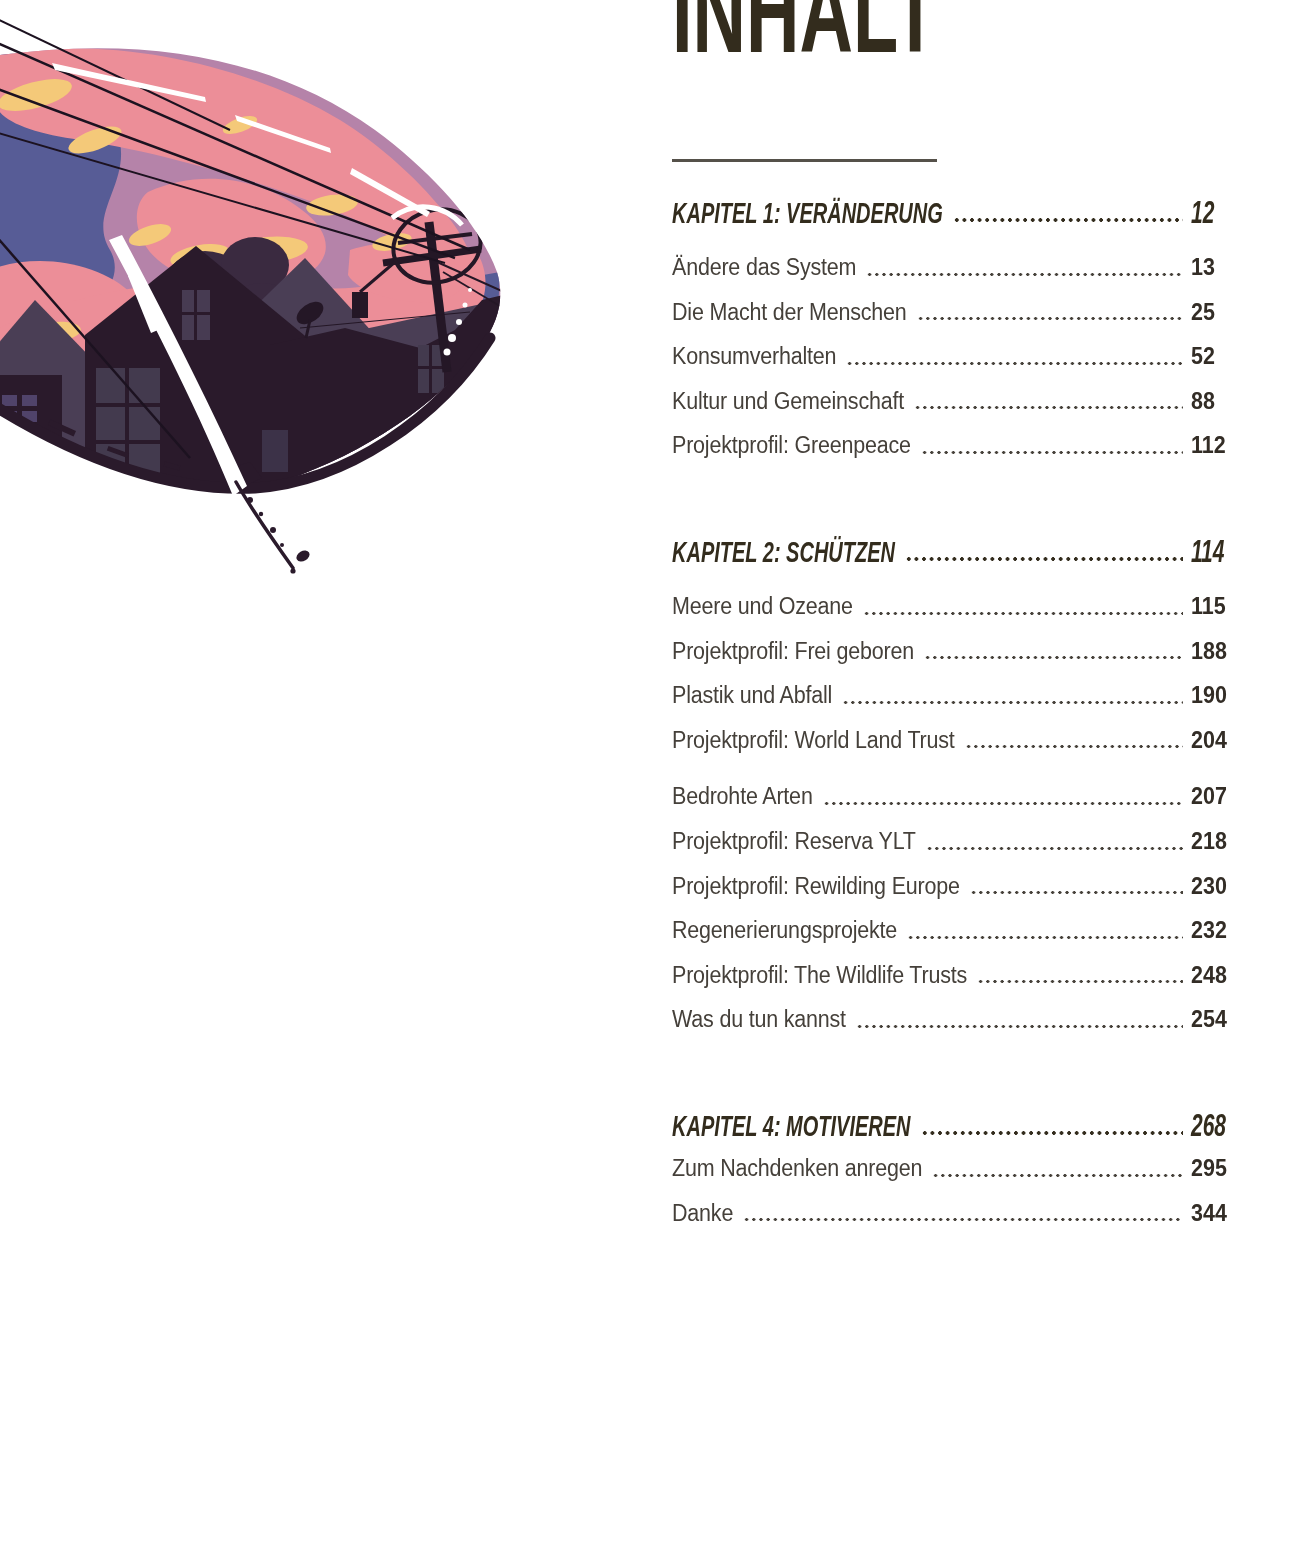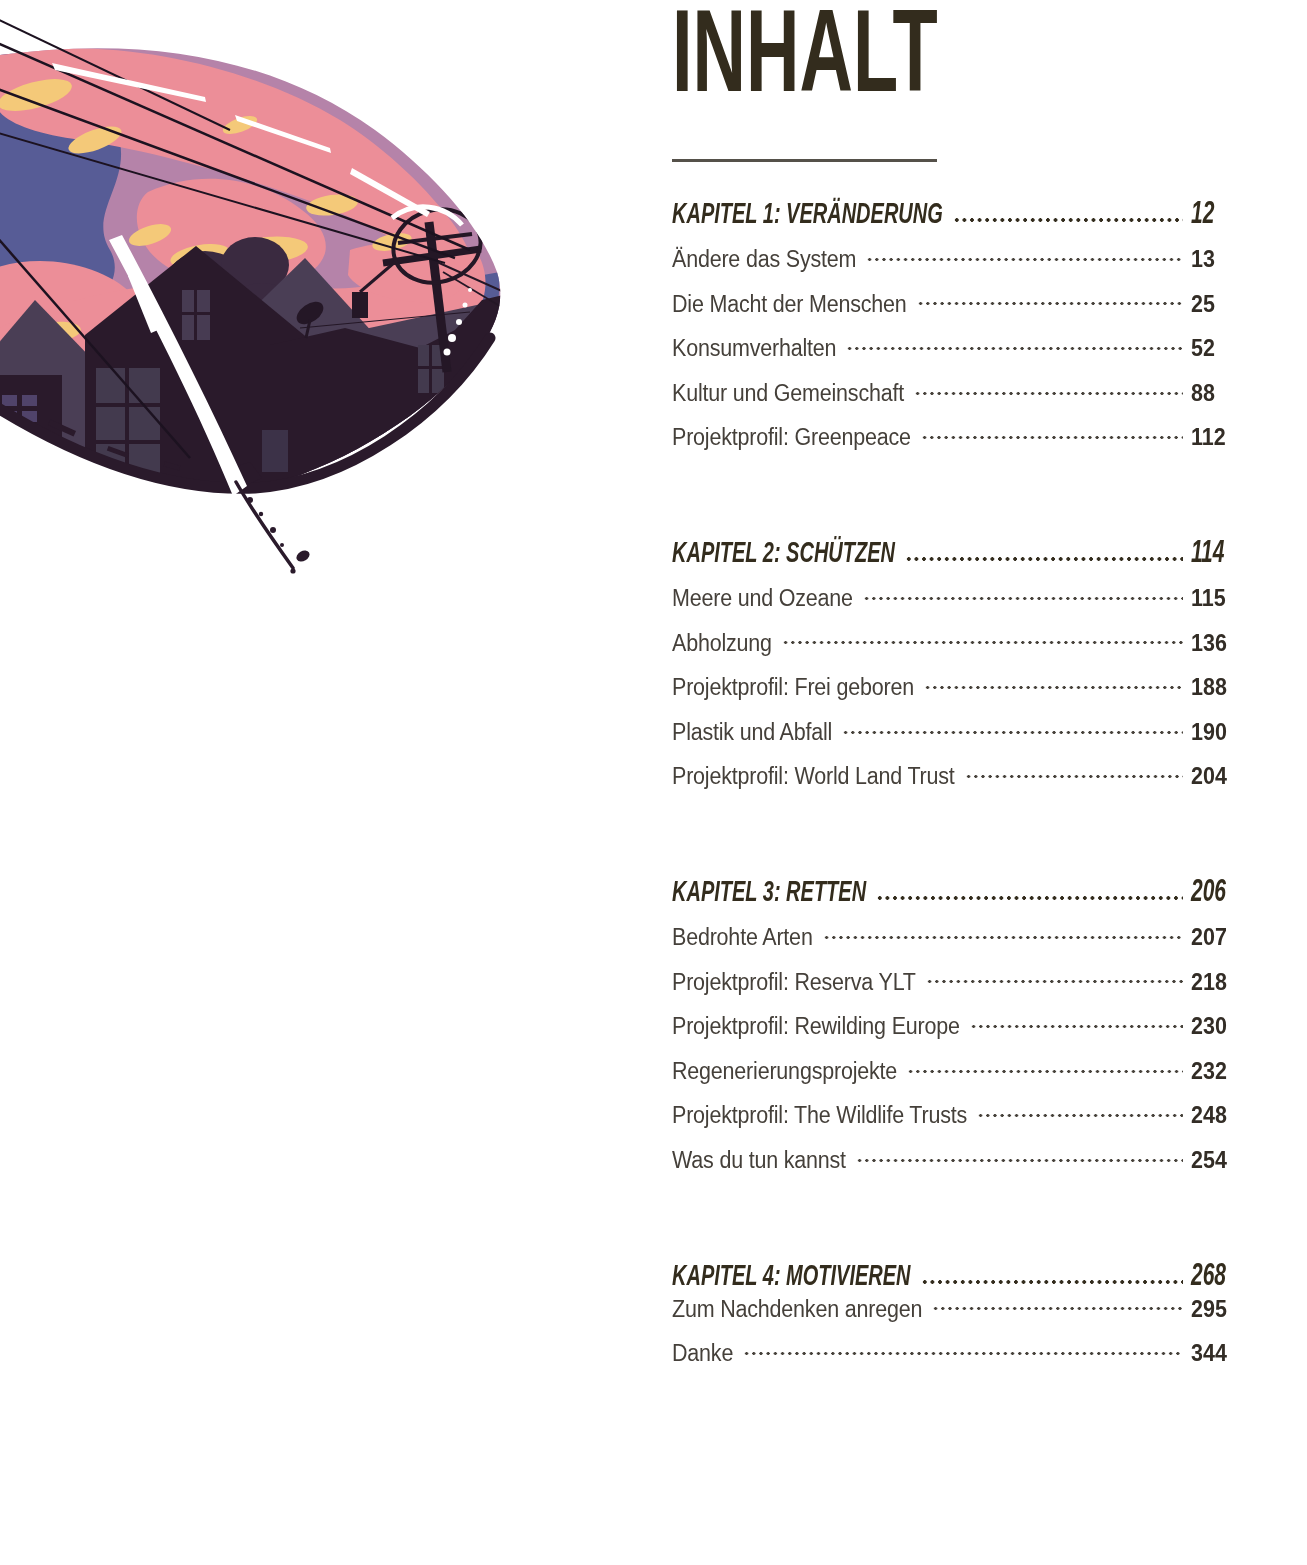--- a/index.html
+++ b/index.html
@@ -8,42 +8,42 @@
     font-family:"Liberation Sans",sans-serif;overflow:hidden;
   }
   
   .illu{position:absolute;left:0;top:0;}
   
   .toc-col{
     position:absolute;left:672px;top:0;width:565px;
     color:#45403a;
   }
   .book-title{
-    height:136px;display:flex;align-items:center;
+    height:136px;display:flex;align-items:flex-start;
   }
   .book-title span{
     display:inline-block;font-size:74px;font-weight:700;color:#332c1d;
     letter-spacing:0px;line-height:0.78;
     transform:scaleY(1.57);transform-origin:0 100%;white-space:nowrap;
   }
   .title-rule{
     width:265px;height:3px;background:#55514a;margin-top:23px;
   }
   .row{display:flex;align-items:flex-end;width:565px;}
   .chapter-row{height:34px;padding-bottom:4px;margin-top:66px;font-style:italic;}
   .chapter-row.first{margin-top:30px;}
   .ch-label{
     display:inline-block;font-size:20px;font-weight:700;color:#332c1d;
     line-height:1;transform:scaleY(1.5);transform-origin:0 88%;white-space:nowrap;
   }
   .ch-num{
     display:inline-block;width:46px;flex:none;font-size:21px;font-weight:700;
     color:#332c1d;line-height:1;transform:scaleY(1.45);transform-origin:0 88%;
   }
-  .entry-row{height:37.6px;padding-bottom:7px;align-items:center;}
+  .entry-row{height:37.6px;padding-bottom:7px;}
   .entry-row.first{margin-top:12px;}
   .e-label{
     display:inline-block;font-size:21.5px;font-weight:400;color:#45403a;
     letter-spacing:-0.2px;line-height:1;transform:scaleY(1.15);
     transform-origin:0 88%;white-space:nowrap;
   }
   .e-num{
     display:inline-block;width:46px;flex:none;font-size:21.5px;font-weight:700;
     color:#332d26;line-height:1;transform:scaleY(1.15);transform-origin:0 88%;
   }
@@ -236,45 +236,35 @@
     <span class="ch-label">KAPITEL 2: SCHÜTZEN</span>
     <span class="leader bold"></span>
     <span class="ch-num">114</span>
   </div>
   <div class="row entry-row first">
     <span class="e-label">Meere und Ozeane</span>
     <span class="leader"></span>
     <span class="e-num">115</span>
   </div>
   <div class="row entry-row">
-    <span class="e-label">Abholzung</span>
-    <span class="leader"></span>
-    <span class="e-num">136</span>
-  </div>
-  <div class="row entry-row">
     <span class="e-label">Projektprofil: Frei geboren</span>
     <span class="leader"></span>
     <span class="e-num">188</span>
   </div>
   <div class="row entry-row">
     <span class="e-label">Plastik und Abfall</span>
     <span class="leader"></span>
     <span class="e-num">190</span>
   </div>
   <div class="row entry-row">
     <span class="e-label">Projektprofil: World Land Trust</span>
     <span class="leader"></span>
     <span class="e-num">204</span>
   </div>
 
-  <div class="row chapter-row">
-    <span class="ch-label">KAPITEL 3: RETTEN</span>
-    <span class="leader bold"></span>
-    <span class="ch-num">206</span>
-  </div>
   <div class="row entry-row first">
     <span class="e-label">Bedrohte Arten</span>
     <span class="leader"></span>
     <span class="e-num">207</span>
   </div>
   <div class="row entry-row">
     <span class="e-label">Projektprofil: Reserva YLT</span>
     <span class="leader"></span>
     <span class="e-num">218</span>
   </div>

